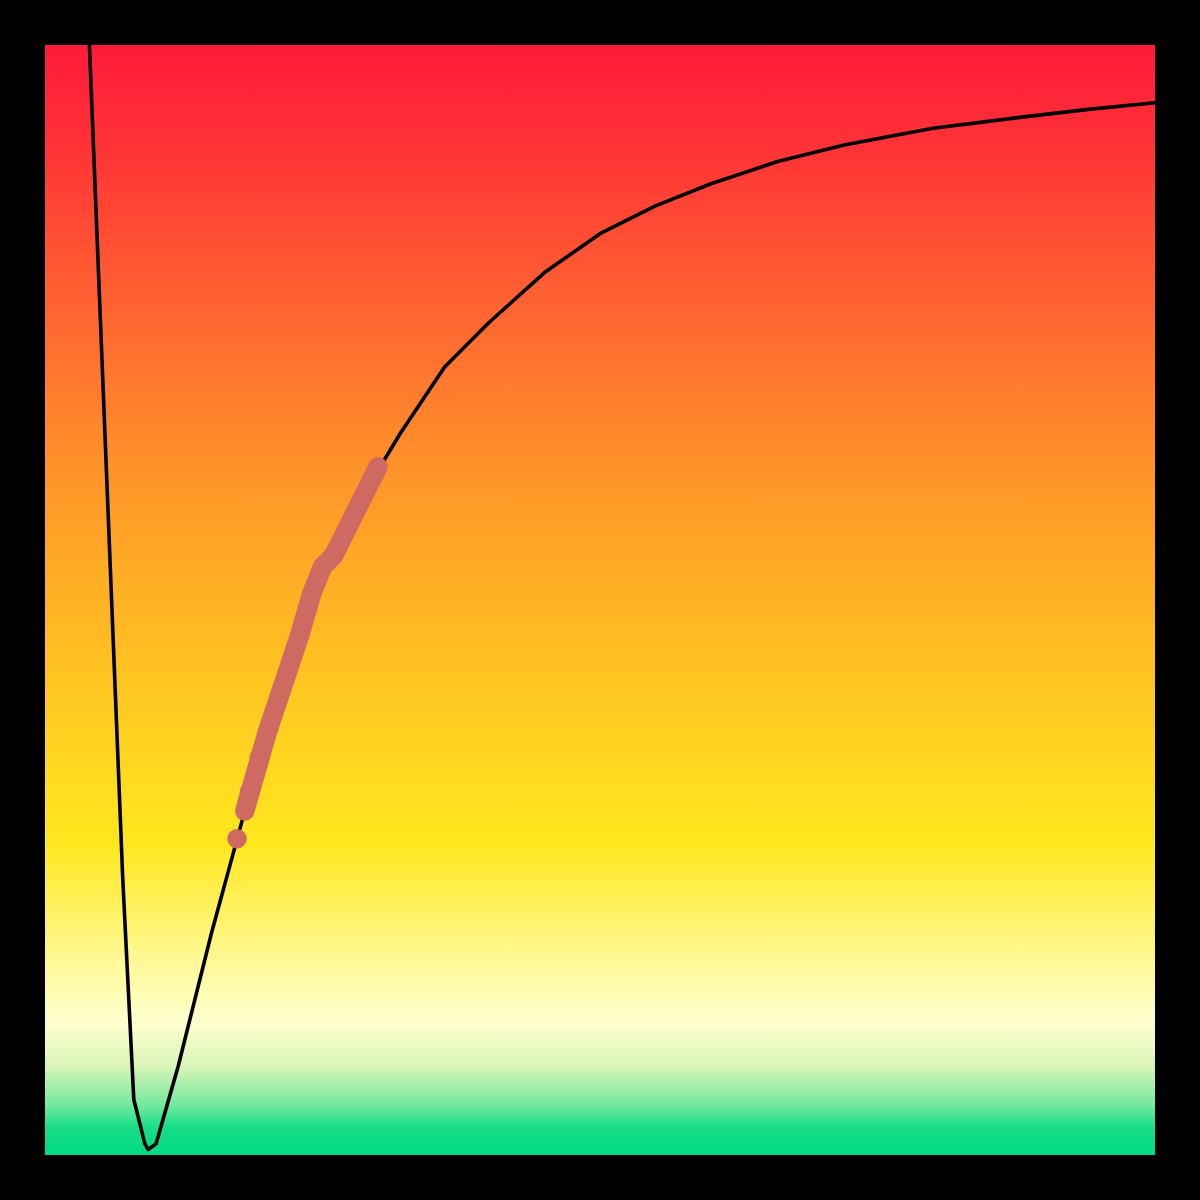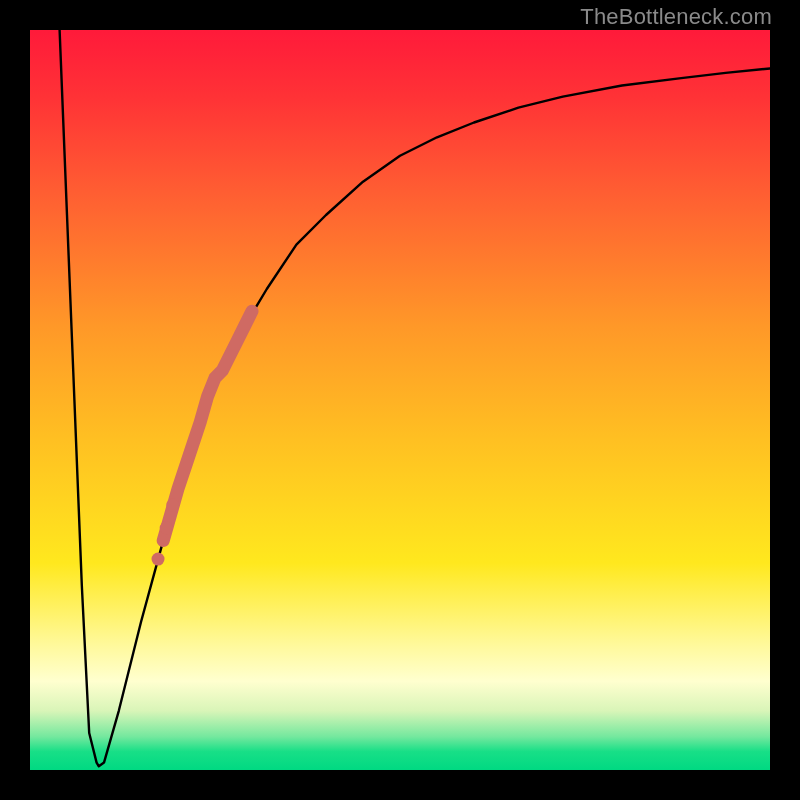--- a/index.html
+++ b/index.html
@@ -61,21 +61,20 @@
     color: #8a8a8a;
     font-size: 22px;
     letter-spacing: 0.2px;
     user-select: none;
   }
 </style>
 </head>
 <body>
 
 <div class="frame">
-  <div class="watermark">TheBottleneck.com</div>
 
   <div class="plot">
     <div class="bg-gradient"></div>
 
     <svg class="curve-svg" viewBox="0 0 740 740" preserveAspectRatio="none">
       <path id="curve-path" fill="none" stroke="#000000" stroke-width="2.4" stroke-linejoin="round" stroke-linecap="round" d="M29.60 0.00 L37.00 185.00 L44.40 370.00 L51.80 555.00 L59.20 703.00 L66.60 732.60 L68.82 736.30 L74.00 732.60 L88.80 680.80 L111.00 592.00 L133.20 510.60 L148.00 458.80 L170.20 392.20 L192.40 340.40 L214.60 296.00 L236.80 259.00 L266.40 214.60 L296.00 185.00 L333.00 151.70 L370.00 125.80 L407.00 107.30 L444.00 92.50 L488.40 77.70 L532.80 66.60 L592.00 55.50 L651.20 48.10 L695.60 42.92 L740.00 38.48"></path>
       <path id="highlight-path" fill="none" stroke="#cf6a63" stroke-width="13" stroke-linecap="round" d="M133.20 510.60 L140.60 484.70 L148.00 458.80 L155.40 436.60 L162.80 414.40 L170.20 392.20 L177.60 366.30 L185.00 347.80 L192.40 340.40 L199.80 325.60 L207.20 310.80 L214.60 296.00 L222.00 281.20"></path>
       <g id="markers-group">
           <circle cx="128.02" cy="529.10" r="6.5" fill="#cf6a63"></circle>
           <circle cx="136.16" cy="498.02" r="6.5" fill="#cf6a63"></circle>

